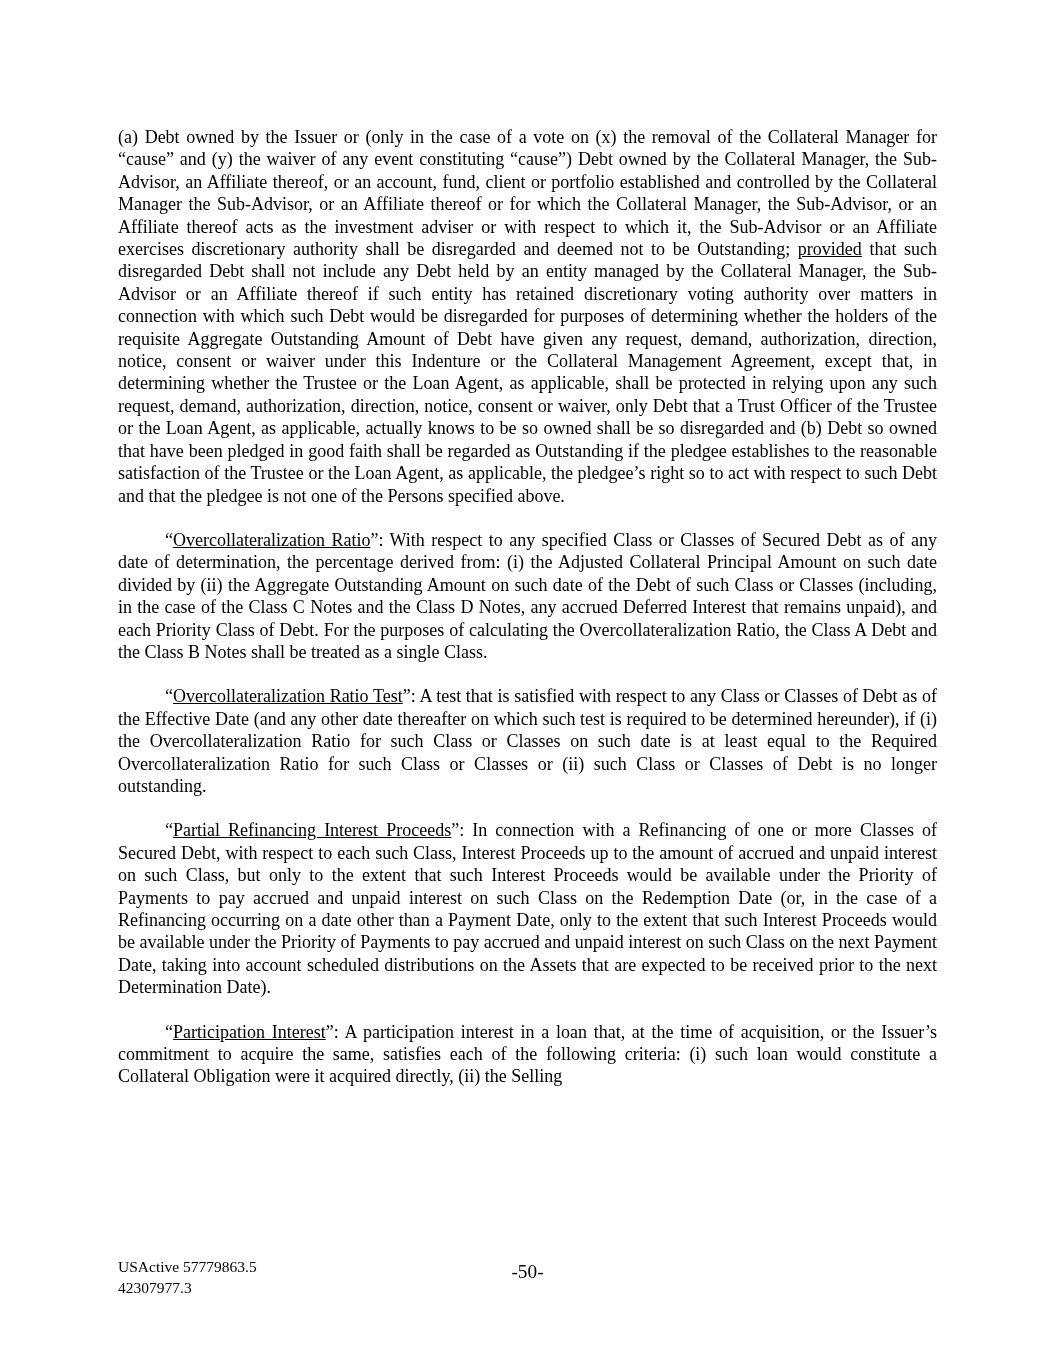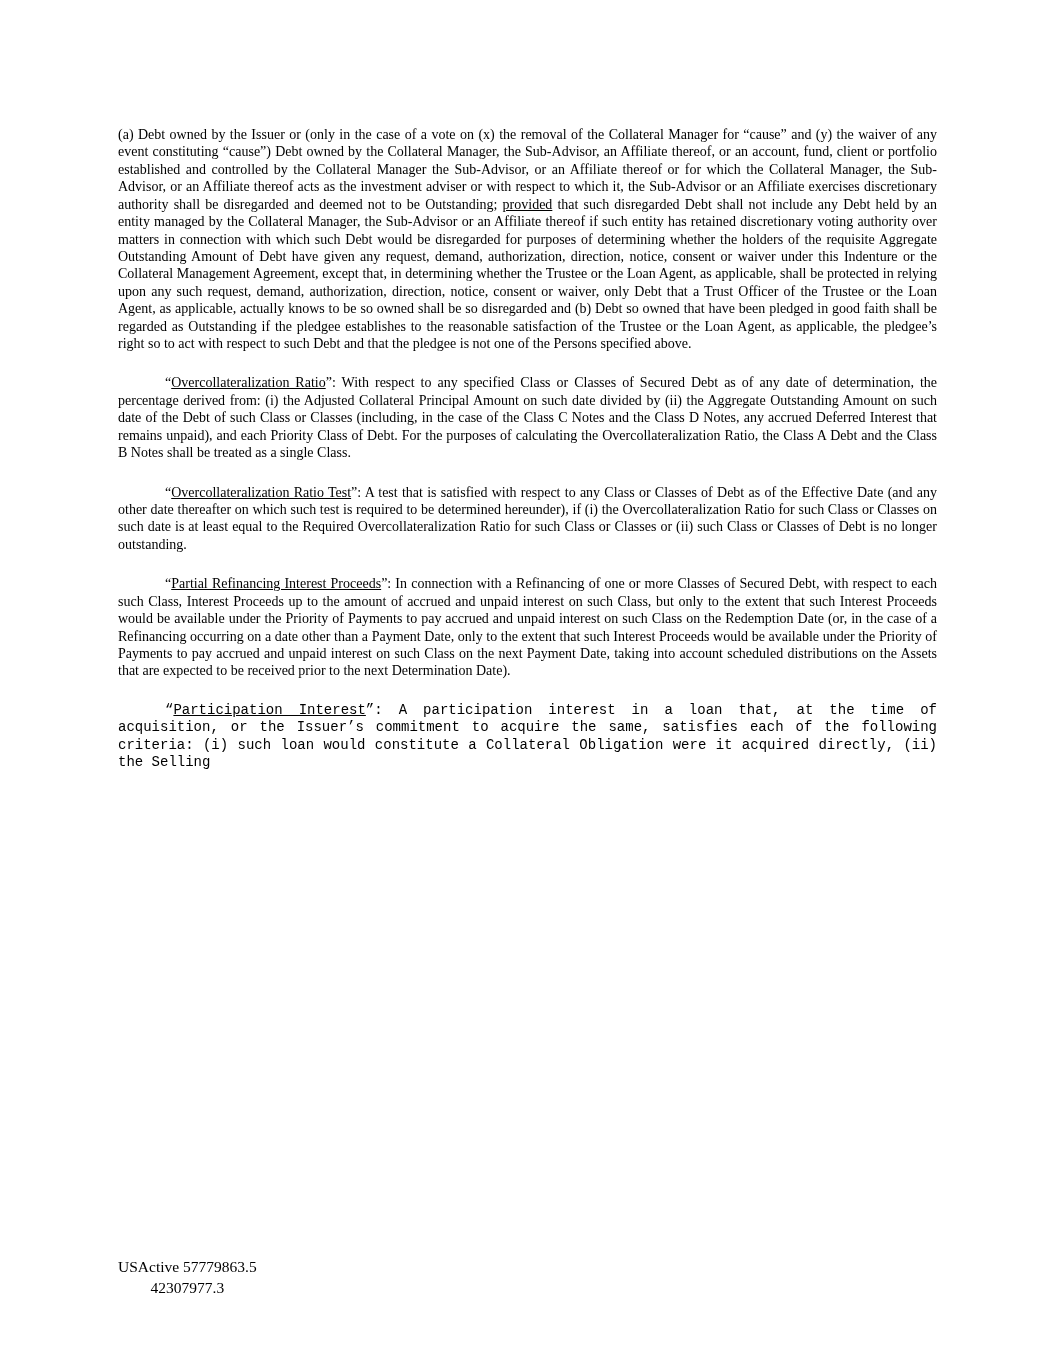--- a/index.html
+++ b/index.html
@@ -14,54 +14,53 @@
   .page {
     position: relative;
     width: 1055px;
     height: 1365px;
     margin: 0 auto;
     background: #ffffff;
     box-sizing: border-box;
     padding: 126px 118px 0 118px;
   }
   .body-text {
-    font-size: 14px;
+    font-size: 18px;
     line-height: 1.245;
     text-align: justify;
     text-justify: inter-word;
     hyphens: none;
   }
   .para {
     margin: 0 0 22px 0;
     text-align: justify;
   }
   .para.indent {
     text-indent: 47px;
   }
   .para:last-of-type {
     margin-bottom: 0;
-    font-family: Liberation Mono, monospace;
   }
   .u {
     text-decoration: underline;
   }
   .footer {
     position: absolute;
     left: 118px;
     right: 118px;
     bottom: 56px;
     height: 52px;
   }
   .footer-left {
     position: absolute;
     left: 0;
     top: 0;
     font-size: 15.5px;
     line-height: 1.35;
-    text-align: center;
+    text-align: left;
   }
   .footer-center {
     position: absolute;
     left: 0;
     right: 0;
     top: 4px;
     text-align: center;
     font-size: 19.3px;
   }
   .fl-line { display: block; }
@@ -77,15 +76,16 @@
       <p class="para indent"><span>“</span><span class="u">Overcollateralization Ratio Test</span><span>”:  A test that is satisfied with respect to any Class or Classes of Debt as of the Effective Date (and any other date thereafter on which such test is required to be determined hereunder), if (i) the Overcollateralization Ratio for such Class or Classes on such date is at least equal to the Required Overcollateralization Ratio for such Class or Classes or (ii) such Class or Classes of Debt is no longer outstanding.</span></p>
       <p class="para indent"><span>“</span><span class="u">Partial Refinancing Interest Proceeds</span><span>”:  In connection with a Refinancing of one or more Classes of Secured Debt, with respect to each such Class, Interest Proceeds up to the amount of accrued and unpaid interest on such Class, but only to the extent that such Interest Proceeds would be available under the Priority of Payments to pay accrued and unpaid interest on such Class on the Redemption Date (or, in the case of a Refinancing occurring on a date other than a Payment Date, only to the extent that such Interest Proceeds would be available under the Priority of Payments to pay accrued and unpaid interest on such Class on the next Payment Date, taking into account scheduled distributions on the Assets that are expected to be received prior to the next Determination Date).</span></p>
       <p class="para indent"><span>“</span><span class="u">Participation Interest</span><span>”:  A participation interest in a loan that, at the time of acquisition, or the Issuer’s commitment to acquire the same, satisfies each of the following criteria: (i) such loan would constitute a Collateral Obligation were it acquired directly, (ii) the Selling</span></p>
     </div>
 
   <div class="footer">
     <div class="footer-left">
       <span class="fl-line">USActive 57779863.5</span>
       <span class="fl-line">42307977.3</span>
     </div>
+    <div class="footer-center">-50-</div>
   </div>
 
 </div>
 
 </body></html>

